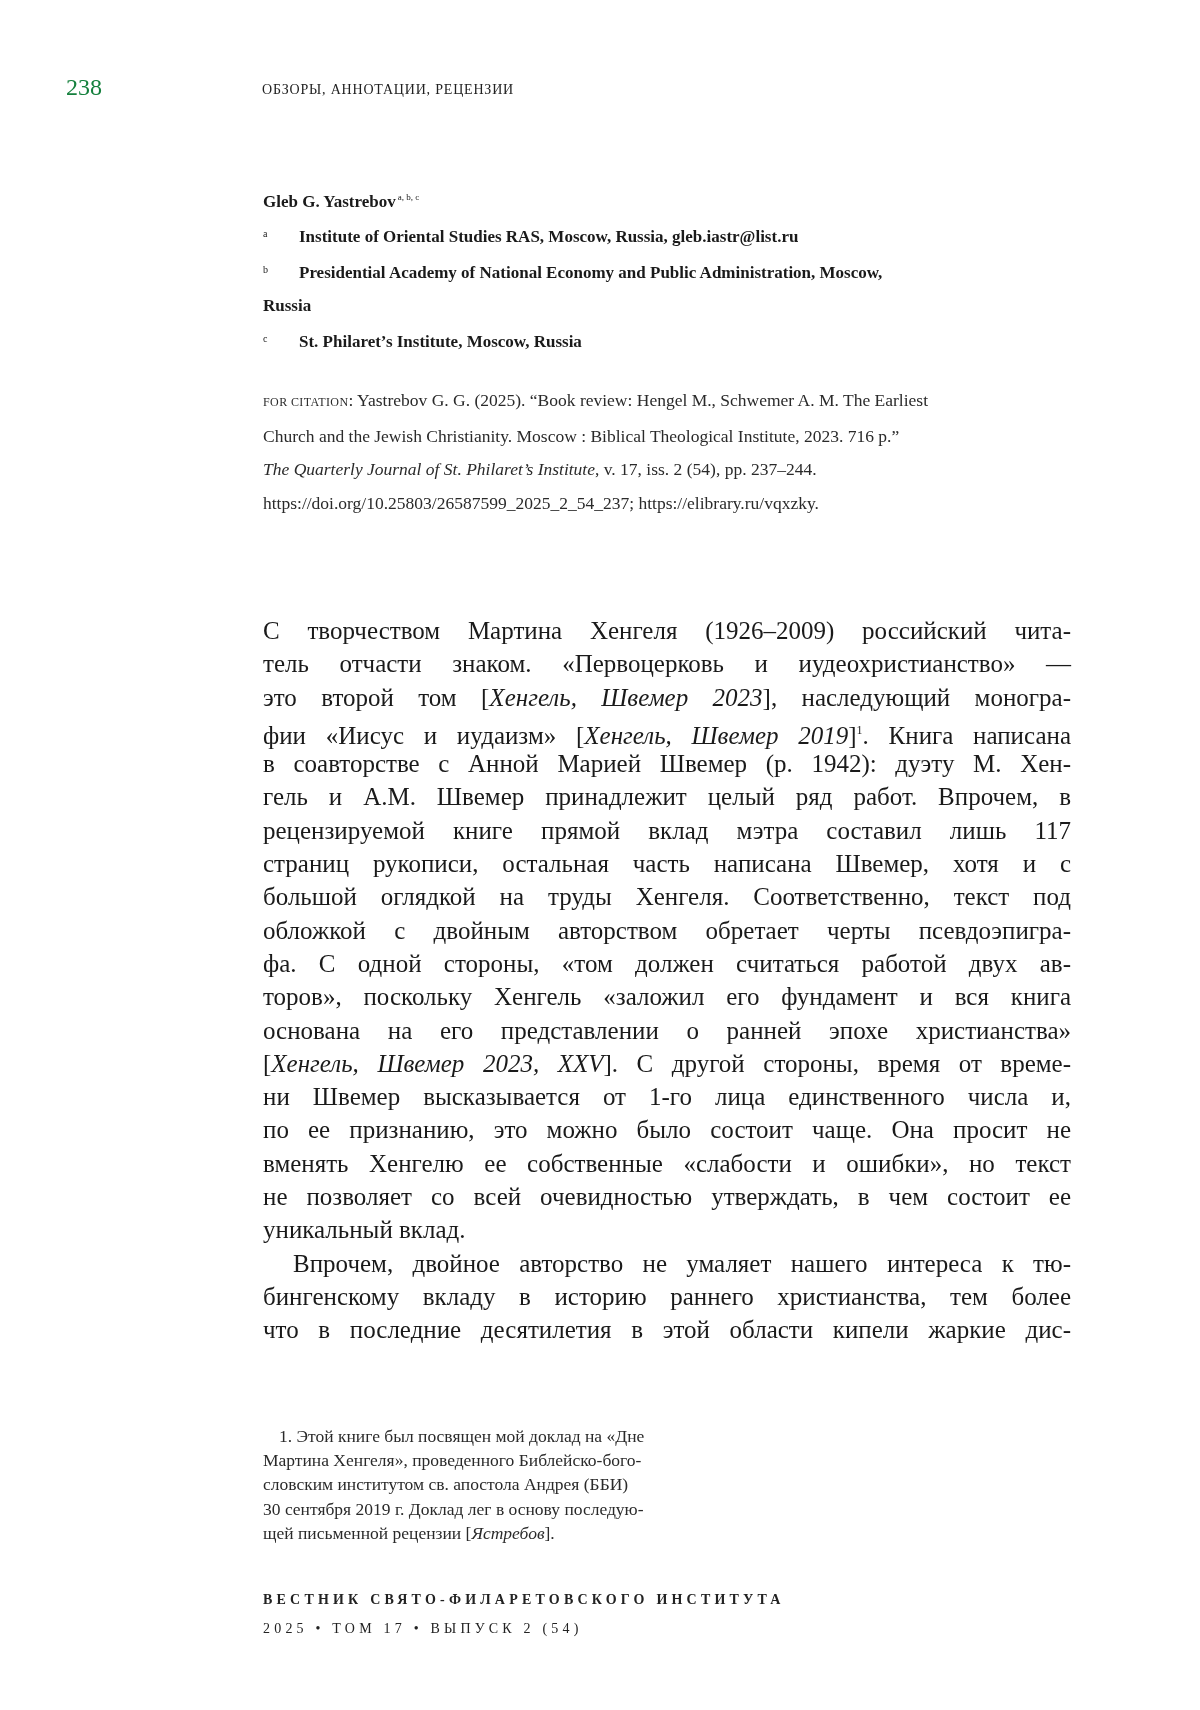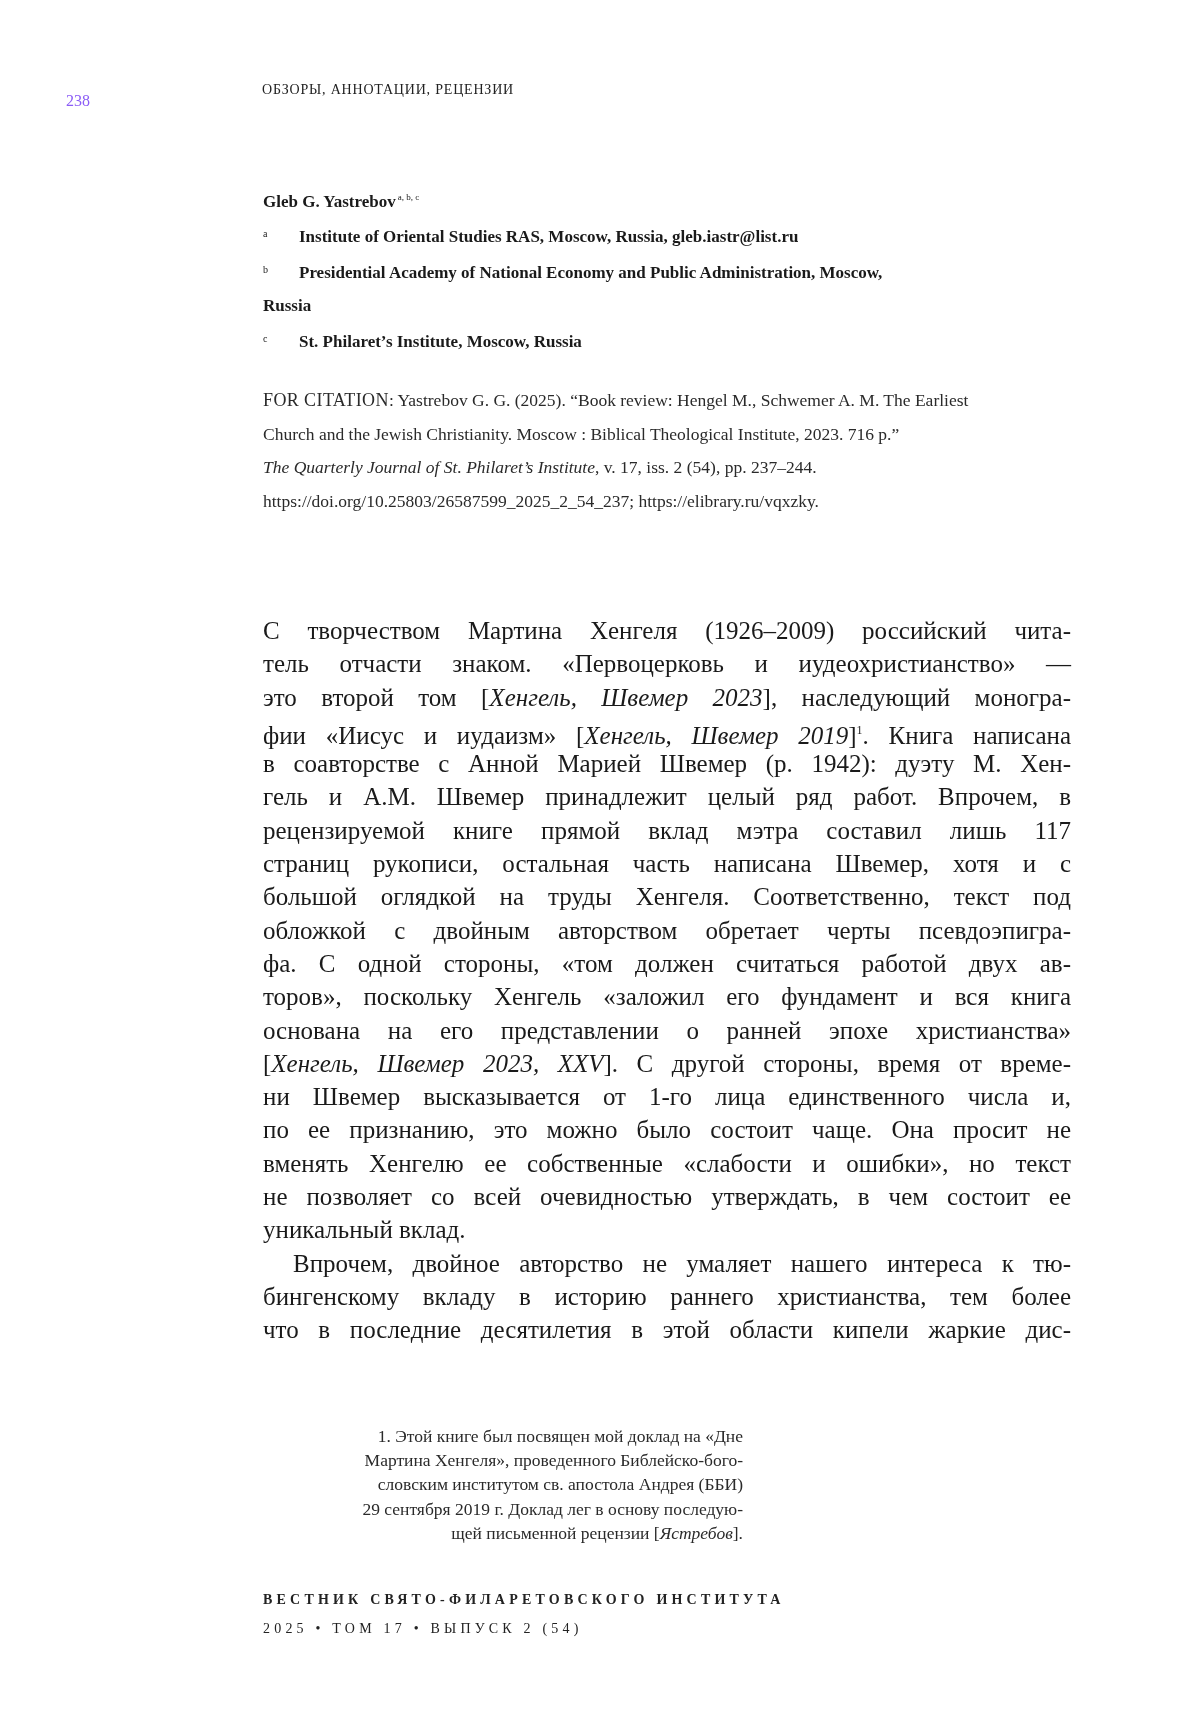--- a/index.html
+++ b/index.html
@@ -1,39 +1,39 @@
 <!DOCTYPE html>
 <html><head>
 <meta charset="utf-8">
 <style>
   html, body { margin: 0; padding: 0; background: #ffffff; }
   body { width: 1200px; height: 1710px; position: relative; overflow: hidden;
          font-family: "DejaVu Serif", "Liberation Serif", serif; color: #1e1e1e; }
   .abs { position: absolute; }
-  .page-num { left: 66px; top: 92px; font-size: 16px; font-family: "Liberation Serif", serif; color: #8b5cf6; }
+  .page-num { left: 66px; top: 74px; font-size: 24px; font-family: "Liberation Serif", serif; color: #15803d; }
   .running-head { left: 262px; top: 82px; font-size: 14px; letter-spacing: 0.8px; font-family: "Liberation Serif", serif; color: #222; }
 
   .author-block { left: 263px; top: 184px; width: 810px; font-family: "Liberation Serif", serif; font-weight: bold; font-size: 17px; color: #1a1a1a; }
   .author-name { height: 33px; line-height: 26px; }
   .author-name sup { font-size: 9px; font-weight: normal; vertical-align: 7px; margin-left: 2px; margin-top: 30px; }
   .affil { display: block; line-height: 33px; }
   .affil .lbl { display: inline-block; width: 36px; font-size: 10px; vertical-align: 5px; font-weight: normal; }
 
   .citation { left: 263px; top: 384px; width: 810px; font-family: "Liberation Serif", serif; font-size: 17.5px; line-height: 33.5px; color: #2a2a2a; }
-  .citation .sc { font-size: 18px; letter-spacing: 0.4px; }
+  .citation .sc { font-size: 12px; letter-spacing: 0.4px; }
   .citation .it { font-style: italic; text-align: center; }
 
   .body-text { left: 263px; top: 614px; width: 808px; font-family: "Liberation Serif", serif; font-size: 25px; line-height: 33.3px; color: #1a1a1a; }
   .body-text .line { display: block; text-align: justify; text-align-last: justify; white-space: nowrap; height: 33.3px; }
   .body-text .line.last { text-align-last: left; }
   .body-text .line.indent { padding-left: 30px; }
   .body-text i { font-style: italic; }
   .body-text sup { font-size: 12px; vertical-align: 10px; }
 
-  .footnote { left: 263px; top: 1424px; width: 480px; font-family: "Liberation Serif", serif; font-size: 17.5px; line-height: 24.2px; color: #2a2a2a; text-align: right; }
+  .footnote { left: 263px; top: 1424px; width: 480px; font-family: "Liberation Serif", serif; font-size: 17.5px; line-height: 24.2px; color: #2a2a2a; }
   .footnote .line { display: block; white-space: nowrap; }
   .footnote .line.indent { padding-left: 16px; }
   .footnote i { font-style: italic; }
 
   .footer { left: 263px; font-family: "Liberation Serif", serif; font-size: 14px; letter-spacing: 4.2px; color: #222; }
   .footer1 { top: 1592px; font-weight: bold; }
   .footer2 { top: 1621px; }
 </style>
 </head>
 <body>
@@ -86,18 +86,18 @@
     <span class="line last">уникальный вклад.</span>
     <span class="line indent">Впрочем, двойное авторство не умаляет нашего интереса к тю-</span>
     <span class="line">бингенскому вкладу в историю раннего христианства, тем более</span>
     <span class="line">что в последние десятилетия в этой области кипели жаркие дис-</span>
   </div>
 
 <div class="abs footnote">
   <span class="line indent">1. Этой книге был посвящен мой доклад на «Дне</span>
   <span class="line">Мартина Хенгеля», проведенного Библейско-бого-</span>
   <span class="line">словским институтом св. апостола Андрея (ББИ)</span>
-  <span class="line">29 сентября 2019 г. Доклад лег в основу последую-</span>
+  <span class="line">30 сентября 2019 г. Доклад лег в основу последую-</span>
   <span class="line"><span>щей письменной рецензии [</span><i>Ястребов</i><span>].</span></span>
 </div>
 
 <div class="abs footer footer1">ВЕСТНИК СВЯТО-ФИЛАРЕТОВСКОГО ИНСТИТУТА</div>
 <div class="abs footer footer2">2025 • ТОМ 17 • ВЫПУСК 2 (54)</div>
 
 </body></html>

